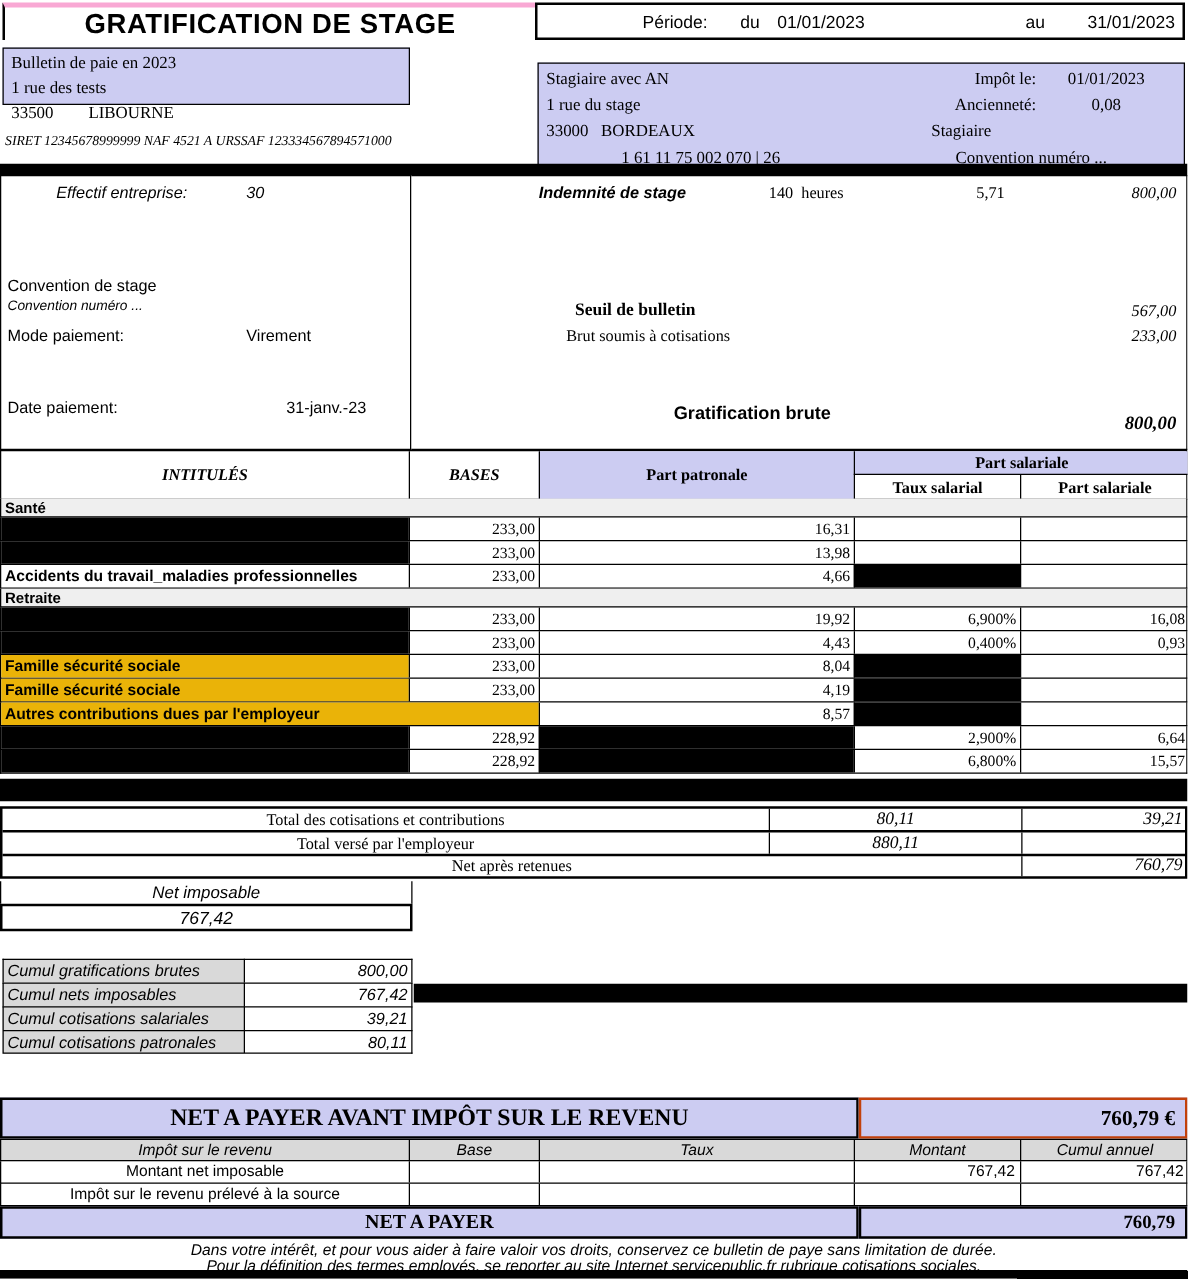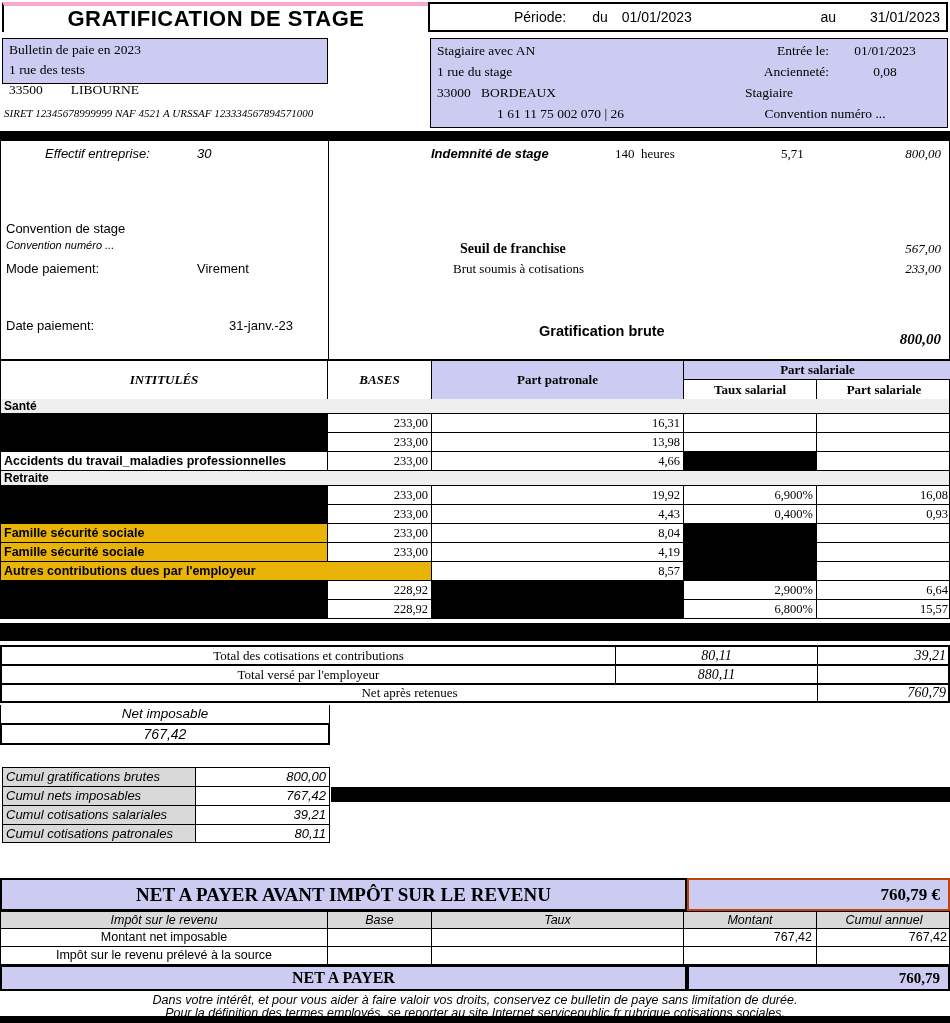--- a/index.html
+++ b/index.html
@@ -21,21 +21,21 @@
   .periode-box .d1 { margin-left:14px; }
   .periode-box .au { margin-left:auto; margin-right:110px; }
   .periode-box .d2 { position:absolute; right:6px; }
 
   .lav { background:#ccccf2; }
   .employer-box { top:38px; left:2px; width:326px; height:46px; border:1px solid #000; padding:1px 6px;
                   font-family:"Liberation Serif",serif; font-size:13.5px; line-height:20px; }
   .zipcity { display:flex; gap:28px; }
   .siret { top:107px; left:4px; font-size:11px; font-style:italic; font-family:"Liberation Serif",serif; }
 
-  .employee-box { top:38px; left:430px; width:518px; height:90px; border:1px solid #000; padding:1px 6px;
+  .employee-box { top:50px; left:430px; width:518px; height:90px; border:1px solid #000; padding:1px 6px;
                   font-family:"Liberation Serif",serif; font-size:13.5px; }
   .erow { display:grid; grid-template-columns:1fr 120px 112px; height:21px; line-height:21px; }
   .erow .rl { text-align:right; }
   .erow .rv { text-align:center; }
   .erow .span2 { grid-column:2/4; text-align:center; }
   .ssn { margin-left:60px; }
 
   .hbar1 { top:131px; left:0; width:950px; height:9px; background:#000; }
   .hbar-bottom { top:1016px; left:0; width:950px; height:7px; background:#000; }
   .band2 { top:623px; left:0; width:950px; height:18px; background:#000; }
@@ -137,21 +137,21 @@
     <div class="zipcity">
       <span>33500</span>
       <span>LIBOURNE</span>
     </div>
   </div>
   <div class="abs siret">SIRET 12345678999999 NAF 4521 A URSSAF 123334567894571000</div>
 
   <div class="abs employee-box lav">
     <div class="erow">
       <div>Stagiaire avec AN</div>
-      <div class="rl">Entrée le:</div>
+      <div class="rl">Impôt le:</div>
       <div class="rv">01/01/2023</div>
     </div>
     <div class="erow">
       <div>1 rue du stage</div>
       <div class="rl">Ancienneté:</div>
       <div class="rv">0,08</div>
     </div>
     <div class="erow">
       <div>
         <span>33000</span>&nbsp;&nbsp;&nbsp;<span>BORDEAUX</span>
@@ -178,21 +178,21 @@
     <div class="abs" style="top:177px;left:228px;">31-janv.-23</div>
   </div>
 
   <div class="abs mid-right">
     <div class="abs b it" style="top:5px;left:102px;">Indemnité de stage</div>
     <div class="abs ser" style="top:5px;left:286px;">
       <span>140</span>&nbsp; <span>heures</span>
     </div>
     <div class="abs ser" style="top:5px;left:452px;">5,71</div>
     <div class="abs ser it" style="top:5px;right:8px;">800,00</div>
-    <div class="abs ser b" style="top:100px;left:131px;font-size:14px;">Seuil de franchise</div>
+    <div class="abs ser b" style="top:100px;left:131px;font-size:14px;">Seuil de bulletin</div>
     <div class="abs ser it" style="top:100px;right:8px;">567,00</div>
     <div class="abs ser" style="top:120px;left:124px;">Brut soumis à cotisations</div>
     <div class="abs ser it" style="top:120px;right:8px;">233,00</div>
     <div class="abs b" style="top:182px;left:210px;width:210px;text-align:left;font-size:14.5px;">Gratification brute</div>
     <div class="abs ser b it" style="top:190px;right:8px;font-size:15px;">800,00</div>
   </div>
 
   <div class="abs thead">
     <div class="h-int ser b it">INTITULÉS</div>
     <div class="h-bas ser b it">BASES</div>

